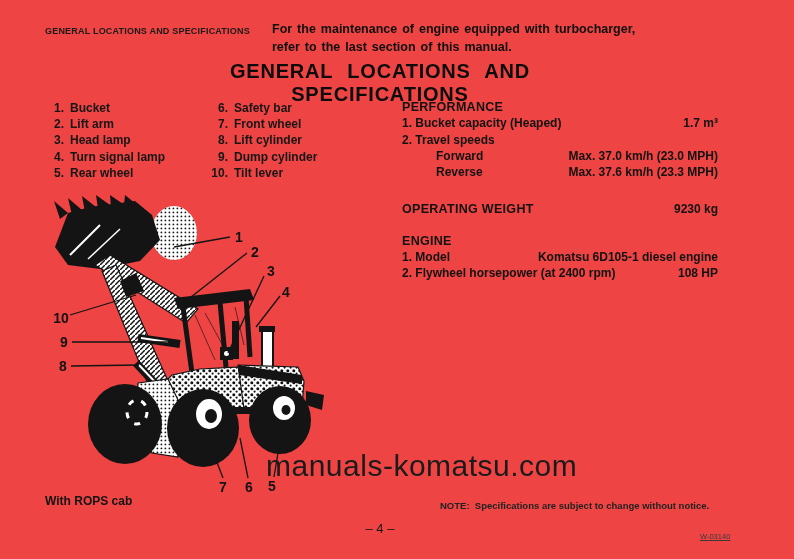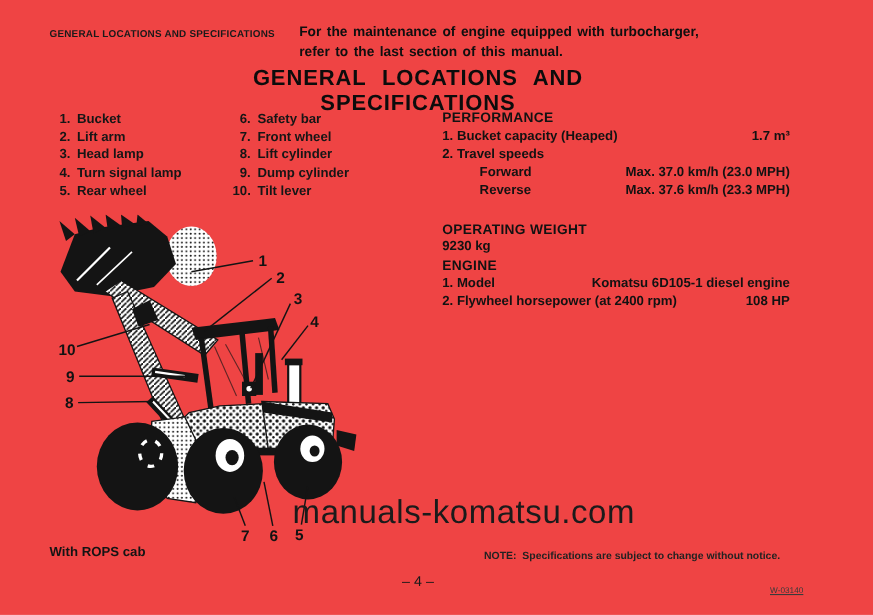--- a/index.html
+++ b/index.html
@@ -15,24 +15,24 @@
   
   .legend{position:absolute;top:101px;font-size:12px;font-weight:bold;color:#161616;}
   .legend.c1{left:42px;}
   .legend.c2{left:200px;}
   .legend-row{display:flex;height:16.2px;align-items:flex-start;}
   .legend-row .num{display:inline-block;width:22px;text-align:right;margin-right:6px;}
   .legend.c2 .legend-row .num{width:28px;}
   
   .specs{position:absolute;left:402px;top:100px;width:316px;font-size:12px;font-weight:bold;color:#121212;}
   .spec-h{font-size:12.5px;letter-spacing:.3px;height:16.3px;}
-  .spec-row{display:flex;justify-content:space-between;height:16.3px;}
+  .spec-row{display:flex;justify-content:space-between;height:16.3px;gap:15px;}
   .spec-row.indent{padding-left:34px;}
   .spec-row .val{text-align:left;white-space:pre;}
-  .ow-row{margin-top:21px;flex-direction:column;}
+  .ow-row{margin-top:21px;}
   .engine-h{margin-top:15px;}
   
   .figure{position:absolute;left:40px;top:195px;width:300px;height:310px;}
   .fig-caption{position:absolute;left:45px;top:494px;font-size:12px;font-weight:bold;color:#141414;}
   
   .watermark{position:absolute;left:266px;top:449px;font-size:30px;font-weight:normal;
              letter-spacing:.5px;color:#1b1b1b;z-index:5;text-align:center;}
   
   .note{position:absolute;left:440px;top:500px;font-size:9.5px;font-weight:bold;color:#222;white-space:pre;}
   .page-num{position:absolute;left:330px;top:521px;width:100px;text-align:center;font-size:13px;color:#1a1a1a;}

